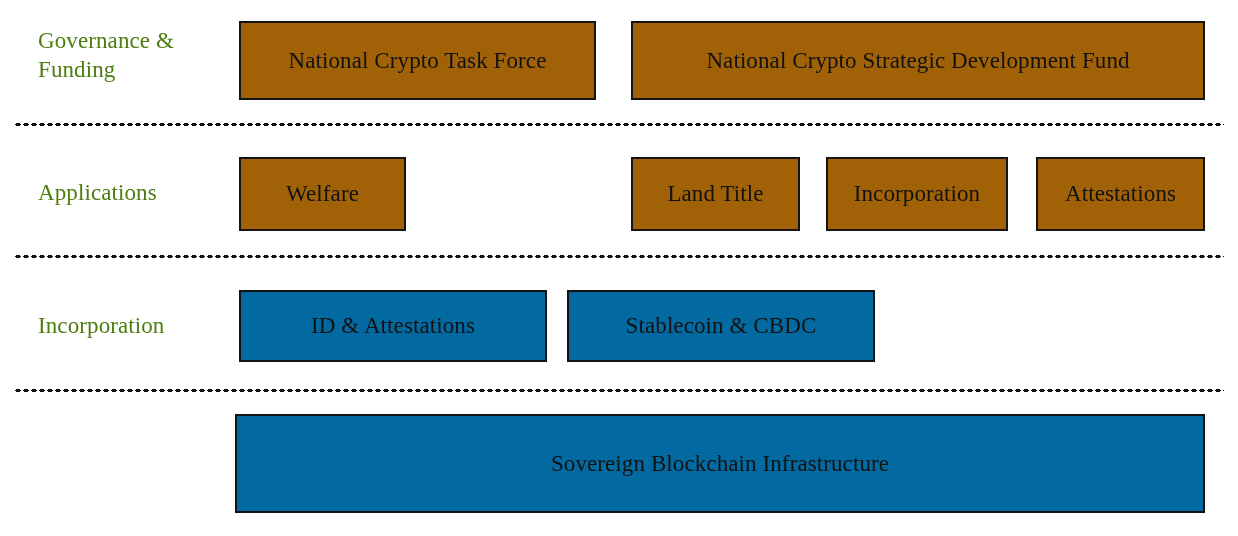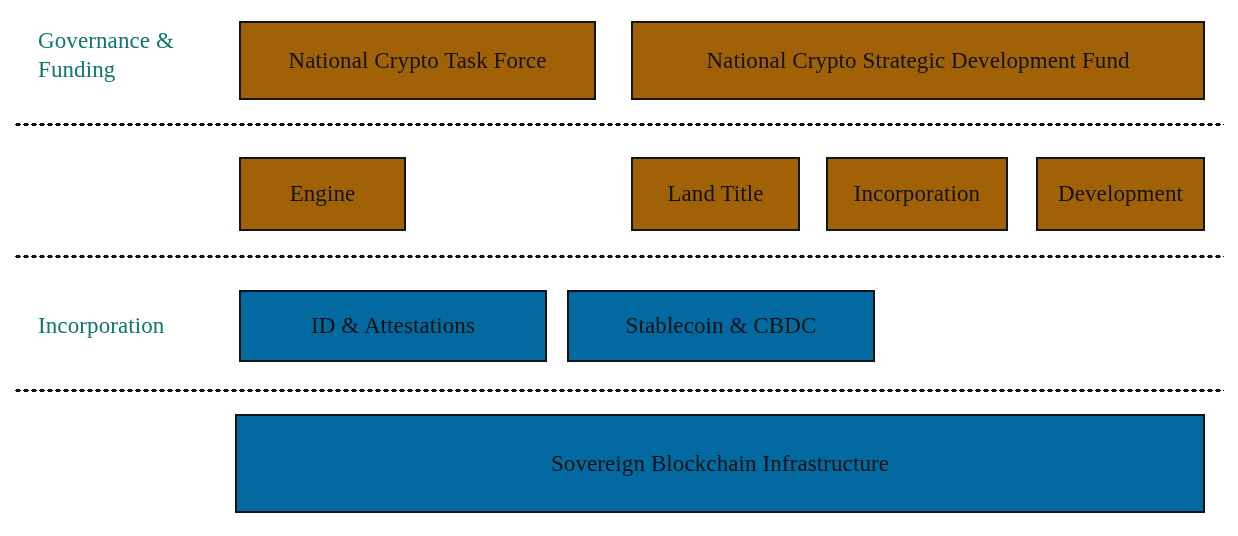--- a/index.html
+++ b/index.html
@@ -19,21 +19,21 @@
     height: 536px;
     background: #ffffff;
     overflow: hidden;
   }
 
   
   .row-label {
     position: absolute;
     font-size: 23px;
     line-height: 29px;
-    color: #0f766e;
+    color: #4d7c0f;
     white-space: pre-line;
     letter-spacing: 0.1px;
   }
 
   
   .divider {
     position: absolute;
     left: 14px;
     width: 1210px;
     height: 5px;
@@ -73,29 +73,30 @@
 
   <div class="row-label" style="left:38px; top:26px;">Governance &amp;
 Funding</div>
 
   <div class="node" style="left:239px; top:21px; width:357px; height:79px;">National Crypto Task Force</div>
 
   <div class="node" style="left:631px; top:21px; width:574px; height:79px;">National Crypto Strategic Development Fund</div>
 
   <div class="divider" style="top:122px;"></div>
 
+  <div class="row-label" style="left:38px; top:178px;">Applications</div>
 
-  <div class="node" style="left:239px; top:157px; width:167px; height:74px;">Engine</div>
+  <div class="node" style="left:239px; top:157px; width:167px; height:74px;">Welfare</div>
 
 
   <div class="node" style="left:631px; top:157px; width:169px; height:74px;">Land Title</div>
 
   <div class="node" style="left:826px; top:157px; width:182px; height:74px;">Incorporation</div>
 
-  <div class="node" style="left:1036px; top:157px; width:169px; height:74px;">Development</div>
+  <div class="node" style="left:1036px; top:157px; width:169px; height:74px;">Attestations</div>
 
   <div class="divider" style="top:254px;"></div>
 
   <div class="row-label" style="left:38px; top:311px;">Incorporation</div>
 
   <div class="node filled" style="left:239px; top:290px; width:308px; height:72px;">ID &amp; Attestations</div>
 
   <div class="node filled" style="left:567px; top:290px; width:308px; height:72px;">Stablecoin &amp; CBDC</div>
 
 

